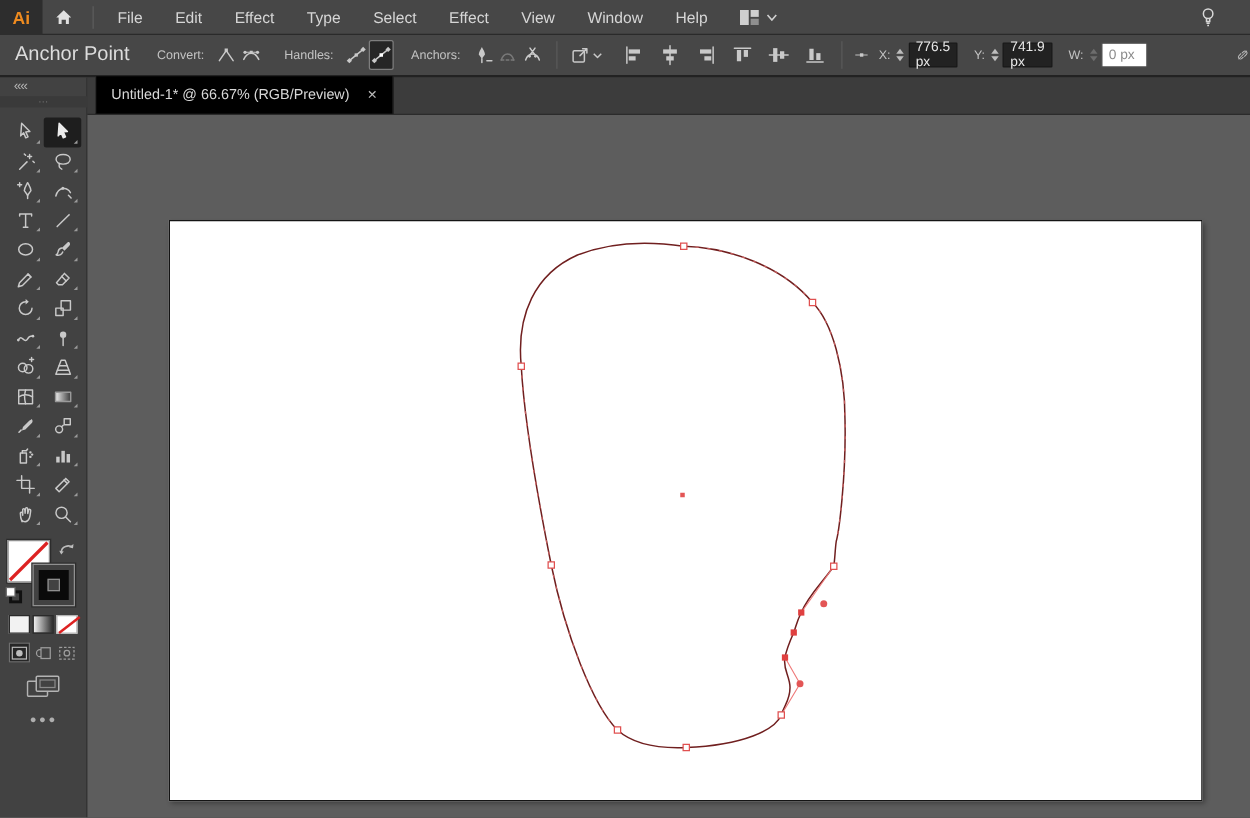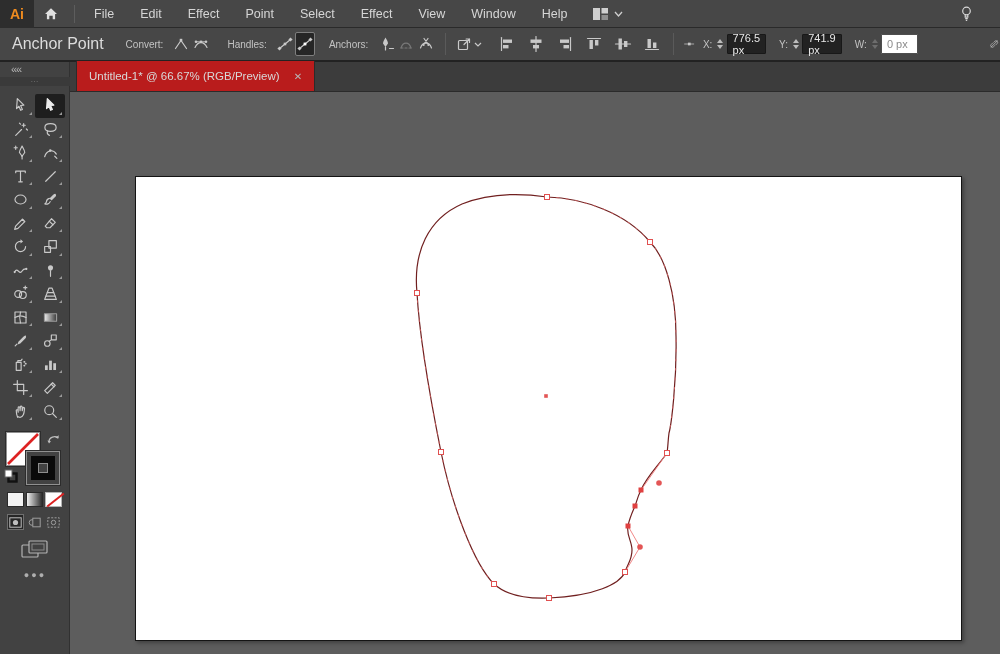--- a/index.html
+++ b/index.html
@@ -73,21 +73,21 @@
   .drawmode-row { position:absolute; left:7px; top:452px; display:flex; gap:2px; }
   .dm-btn { width:17px; height:16px; display:flex; align-items:center; justify-content:center;
     border:1px solid transparent; }
   .dm-btn.pressed { background:#262626; border-color:#6f6f6f; }
   .screen-mode { position:absolute; left:21px; top:478px; }
   .tb-more { position:absolute; left:0; top:508px; width:70px; text-align:center; color:#aeaeae; font-size:9px; letter-spacing:2px; }
 
   
   .tabbar { position:absolute; left:70px; top:62px; width:930px; height:30px; background:#3c3c3c;
     border-bottom:1px solid #2b2b2b; display:flex; align-items:flex-end; }
-  .doc-tab { height:30px; margin-left:6px; background:#b91c1c; border-left:1px solid #2b2b2b;
+  .doc-tab { height:30px; margin-left:6px; background:#000000; border-left:1px solid #2b2b2b;
     border-right:1px solid #2b2b2b; display:flex; align-items:center; padding:0 12px; gap:14px; }
   .doc-tab-title { color:#d8d8d8; font-size:11.5px; white-space:nowrap; }
   .tab-close { color:#b8b8b8; font-size:10px; cursor:default; }
 
   
   .canvas { position:absolute; left:70px; top:92px; width:930px; height:562px; background:#5d5d5d; overflow:hidden; }
   .artboard { position:absolute; left:65px; top:84px; width:827px; height:465px; background:#fff;
     border:1px solid #141414; box-shadow:2px 2px 4px rgba(0,0,0,.32); }
   .art-svg { position:absolute; left:0; top:0; width:930px; height:562px; }
 </style>
@@ -100,21 +100,21 @@
     <div class="ai-logo">Ai</div>
     <div class="home-btn">
       <svg width="16" height="16" viewBox="0 0 16 16">
         <path d="M8 2.2L14 8h-1.9v5.2H9.7V9.8H6.3v3.4H3.9V8H2z" fill="#e0e0e0"></path>
       </svg>
     </div>
     <div class="mb-sep"></div>
     <div class="menu-item">File</div>
     <div class="menu-item">Edit</div>
     <div class="menu-item">Effect</div>
-    <div class="menu-item">Point</div>
+    <div class="menu-item">Type</div>
     <div class="menu-item">Select</div>
     <div class="menu-item">Effect</div>
     <div class="menu-item">View</div>
     <div class="menu-item">Window</div>
     <div class="menu-item">Help</div>
     <div class="ws-switch">
       <svg width="17" height="14" viewBox="0 0 17 14">
         <rect x="1" y="1" width="7" height="12" fill="#cfcfcf"></rect>
         <rect x="9.5" y="1" width="6.5" height="5.5" fill="#cfcfcf"></rect>
         <rect x="9.5" y="8" width="6.5" height="5" fill="#8f8f8f"></rect>

